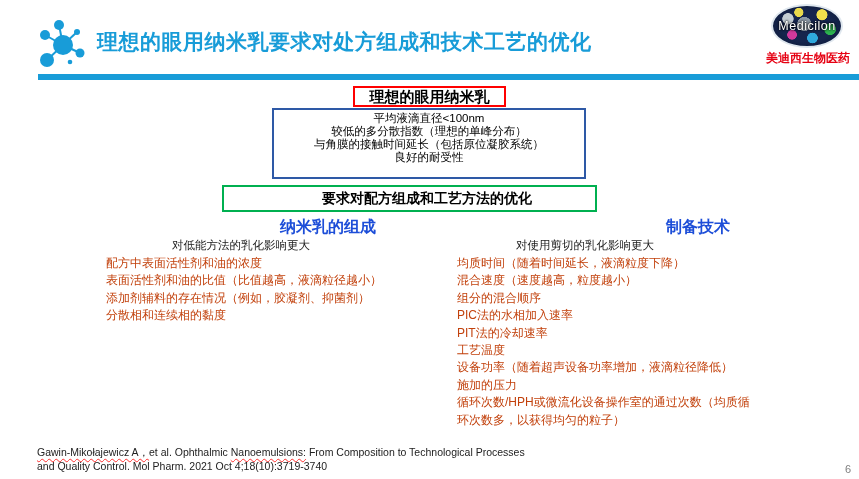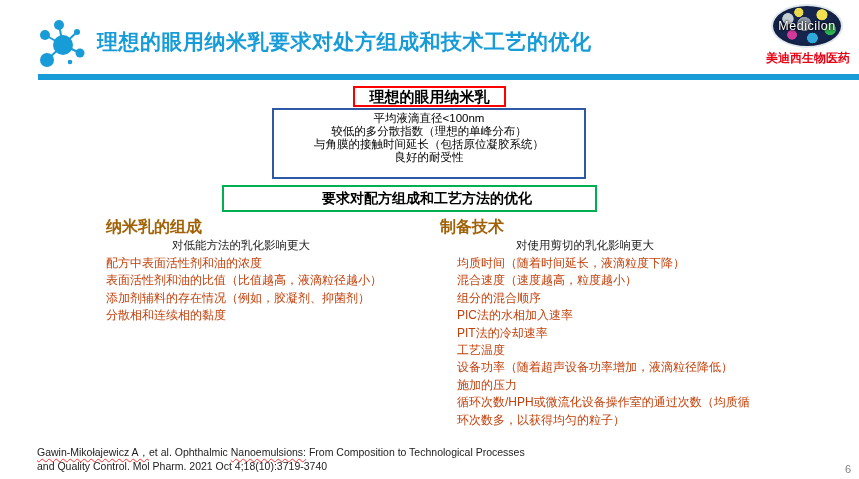--- a/index.html
+++ b/index.html
@@ -55,21 +55,21 @@
     position:absolute;left:272px;top:108px;width:314px;height:71px;box-sizing:border-box;
     border:2px solid var(--box-blue);padding-top:2px;
   }
   .blue-box .list-line{text-align:center;font-size:11.5px;line-height:12.9px;color:#000;white-space:nowrap;}
   .green-box{
     position:absolute;left:222px;top:185px;width:375px;height:27px;box-sizing:border-box;
     border:2px solid var(--box-green);text-align:center;
     font-size:14px;font-weight:bold;line-height:23px;color:#000;white-space:nowrap;padding-left:35px;
   }
   
-  .col-header{position:absolute;font-size:16px;font-weight:bold;color:#a16207;text-align:left;white-space:nowrap;}
+  .col-header{position:absolute;font-size:16px;font-weight:bold;color:#1d4ed8;text-align:right;white-space:nowrap;}
   .col-sub{position:absolute;font-size:11.5px;color:#1a1a1a;text-align:center;white-space:nowrap;}
   .col-header.left{left:106px;top:217px;width:270px;}
   .col-sub.left{left:106px;top:238px;width:270px;}
   .col-header.right{left:440px;top:217px;width:290px;}
   .col-sub.right{left:440px;top:238px;width:290px;}
   .item-list{position:absolute;}
   .item-list.left{left:106px;top:255px;width:305px;}
   .item-list.right{left:457px;top:255px;width:297px;}
   .item-list .list-line{font-size:12px;line-height:17.4px;color:#c2410c;}
   

